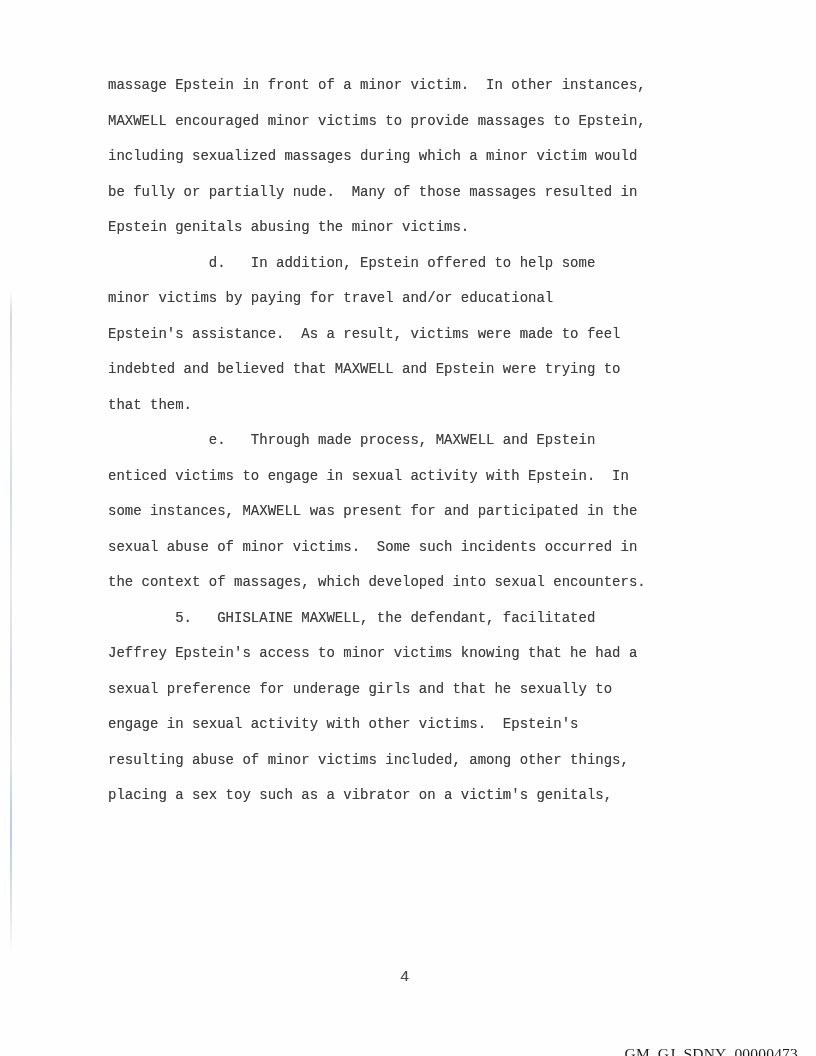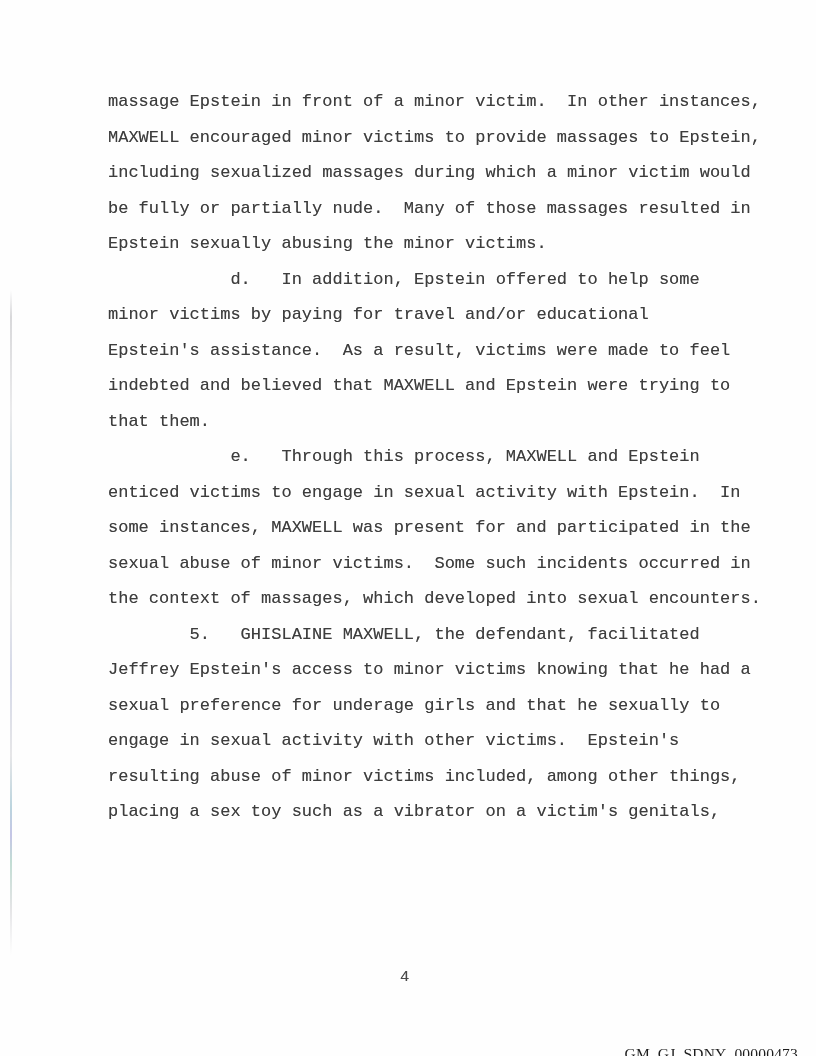--- a/index.html
+++ b/index.html
@@ -34,24 +34,24 @@
       rgba(120,170,190,0.50) 78%,
       rgba(150,150,210,0.55) 82%,
       rgba(120,180,160,0.45) 86%,
       rgba(180,180,185,0.35) 93%,
       rgba(180,180,180,0.0) 100%
     );
   }
   .doc-body {
     position: absolute;
     left: 108px;
-    top: 84px;
+    top: 68px;
     width: 640px;
     color: #3d3d3d;
-    font-size: 17px;
+    font-size: 14px;
     text-shadow: 0 0 0.5px rgba(70,70,70,0.55);
   }
   .doc-line {
     white-space: pre;
     height: 35.5px;
     line-height: 35.5px;
   }
   .page-number {
     position: absolute;
     left: 400px;
@@ -76,27 +76,27 @@
 <body>
 
 <div class="page">
   <div class="scan-edge"></div>
 
   <div class="doc-body">
       <div class="doc-line">massage Epstein in front of a minor victim.  In other instances,</div>
       <div class="doc-line">MAXWELL encouraged minor victims to provide massages to Epstein,</div>
       <div class="doc-line">including sexualized massages during which a minor victim would</div>
       <div class="doc-line">be fully or partially nude.  Many of those massages resulted in</div>
-      <div class="doc-line">Epstein sexually abusing the minor victims.</div>
+      <div class="doc-line">Epstein genitals abusing the minor victims.</div>
       <div class="doc-line">            d.   In addition, Epstein offered to help some</div>
       <div class="doc-line">minor victims by paying for travel and/or educational</div>
       <div class="doc-line">Epstein's assistance.  As a result, victims were made to feel</div>
       <div class="doc-line">indebted and believed that MAXWELL and Epstein were trying to</div>
       <div class="doc-line">that them.</div>
-      <div class="doc-line">            e.   Through this process, MAXWELL and Epstein</div>
+      <div class="doc-line">            e.   Through made process, MAXWELL and Epstein</div>
       <div class="doc-line">enticed victims to engage in sexual activity with Epstein.  In</div>
       <div class="doc-line">some instances, MAXWELL was present for and participated in the</div>
       <div class="doc-line">sexual abuse of minor victims.  Some such incidents occurred in</div>
       <div class="doc-line">the context of massages, which developed into sexual encounters.</div>
       <div class="doc-line">        5.   GHISLAINE MAXWELL, the defendant, facilitated</div>
       <div class="doc-line">Jeffrey Epstein's access to minor victims knowing that he had a</div>
       <div class="doc-line">sexual preference for underage girls and that he sexually to</div>
       <div class="doc-line">engage in sexual activity with other victims.  Epstein's</div>
       <div class="doc-line">resulting abuse of minor victims included, among other things,</div>
       <div class="doc-line">placing a sex toy such as a vibrator on a victim's genitals,</div>

